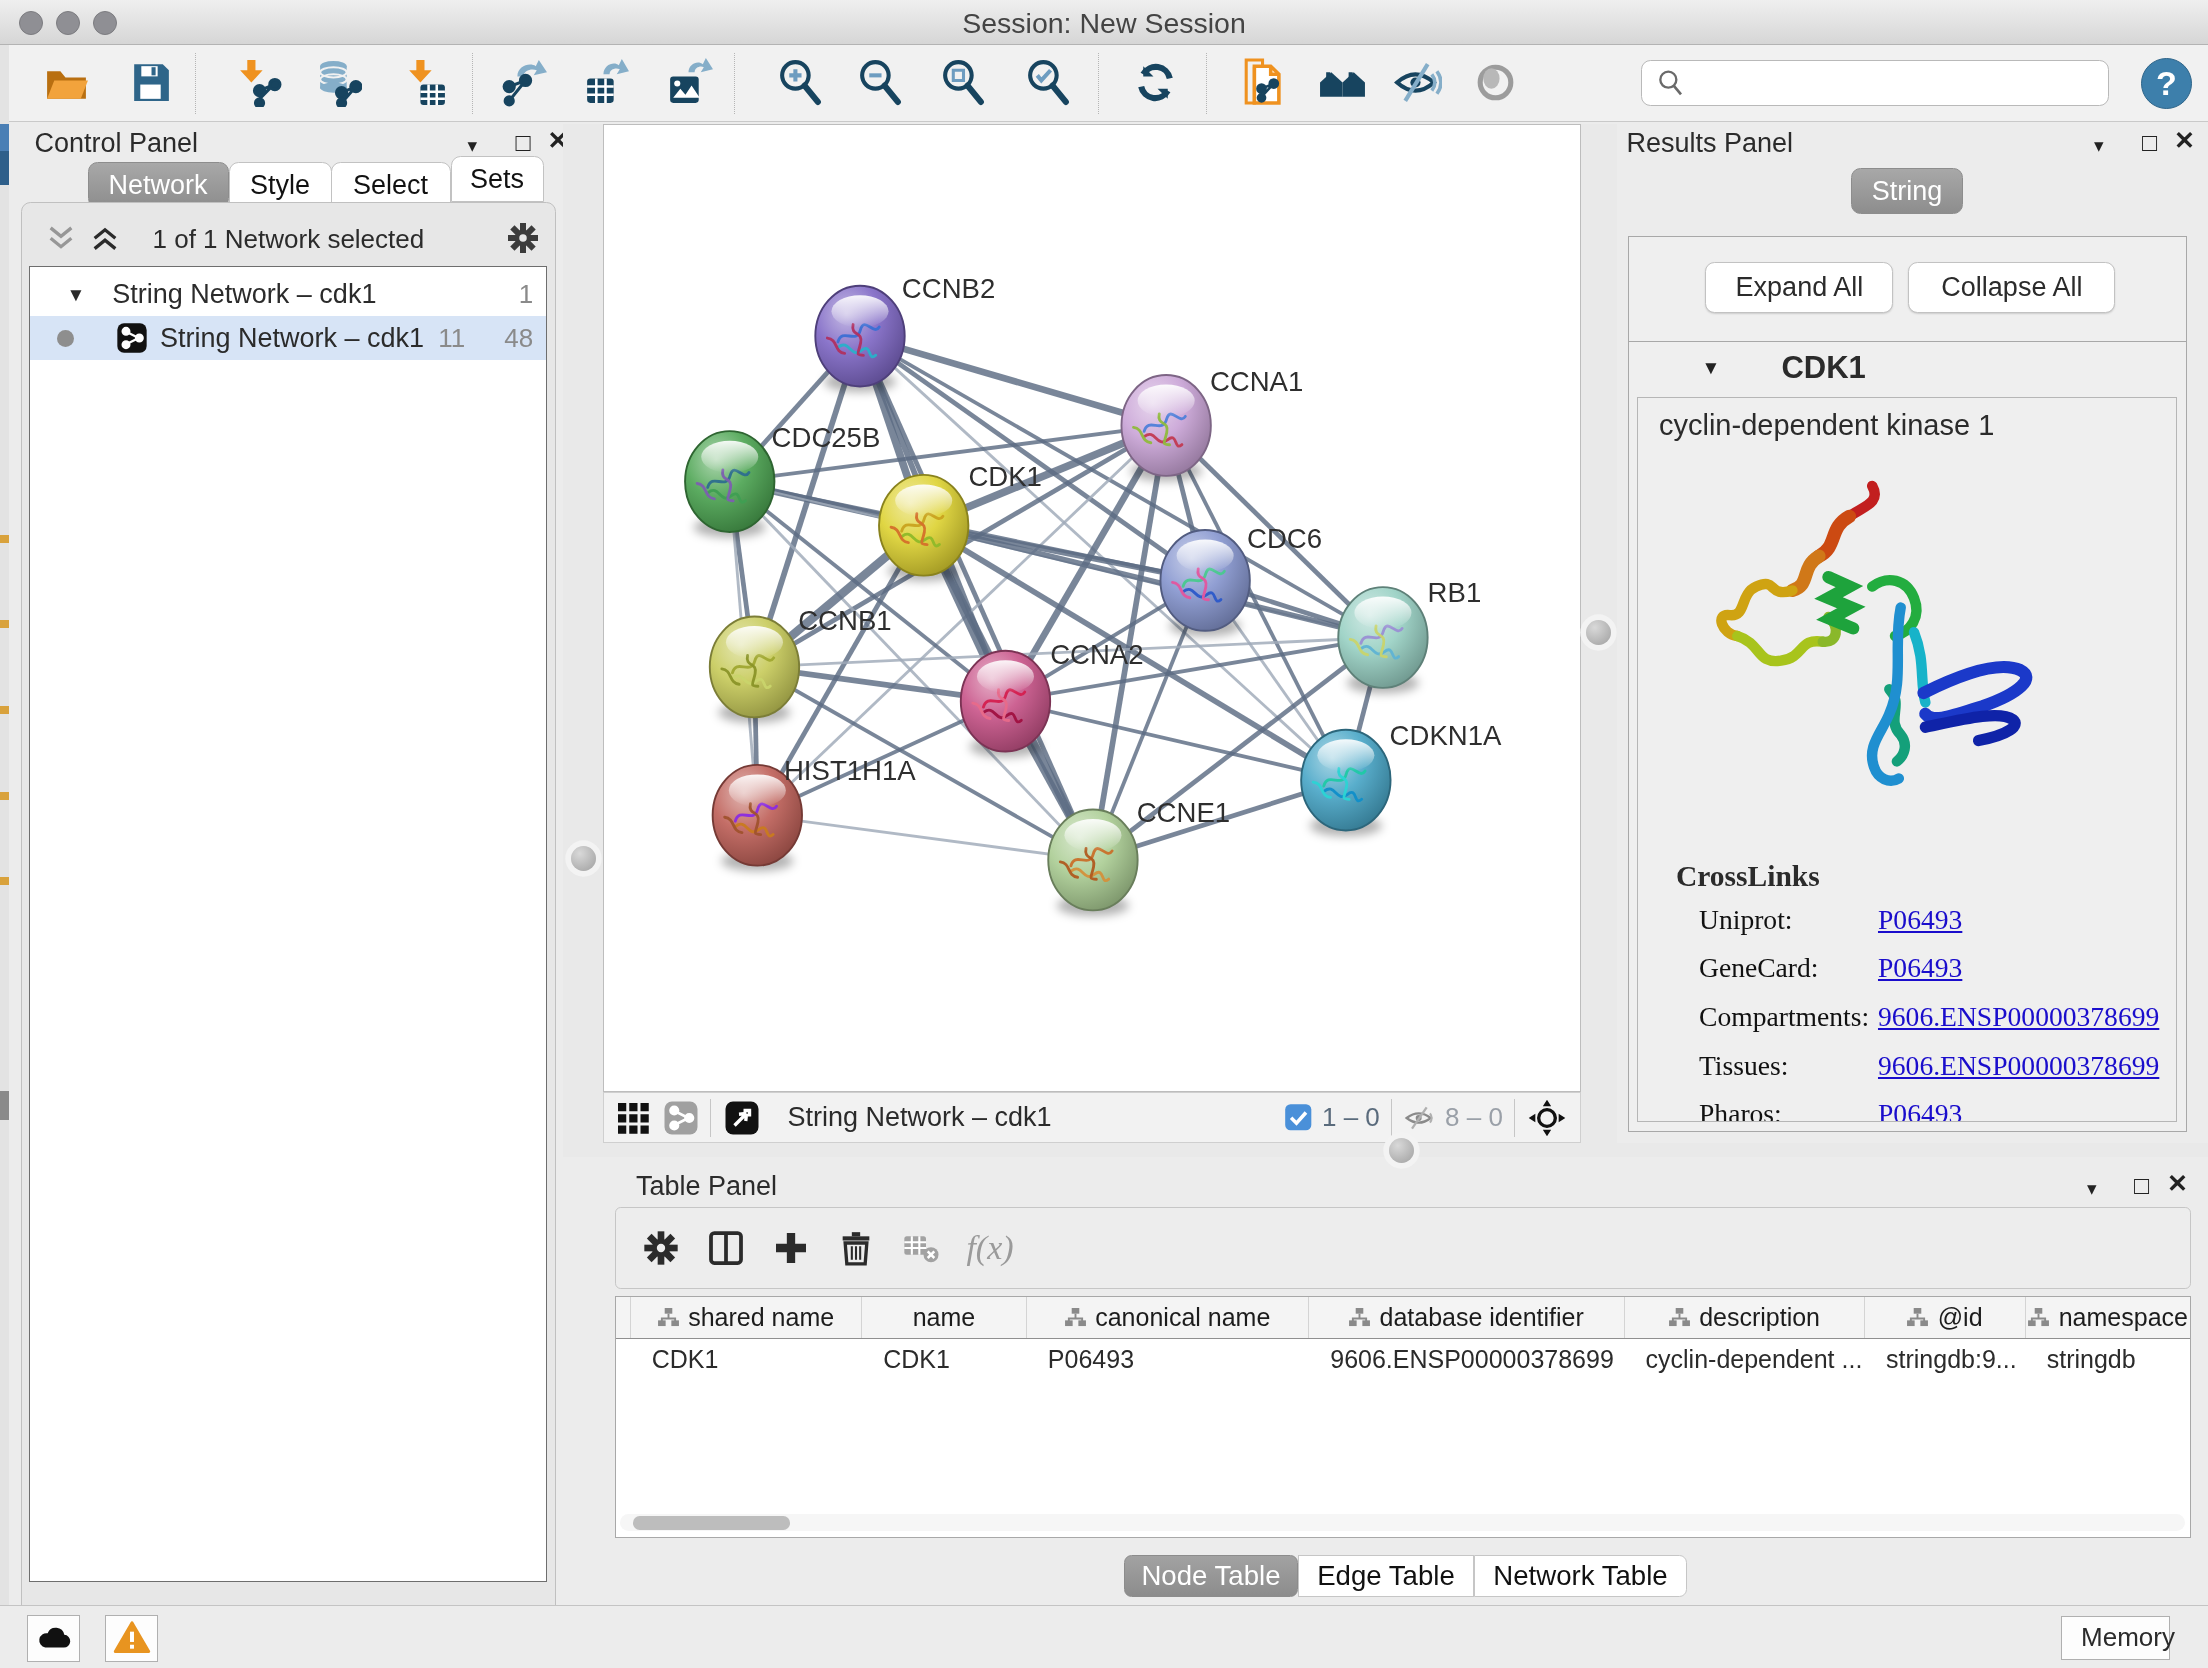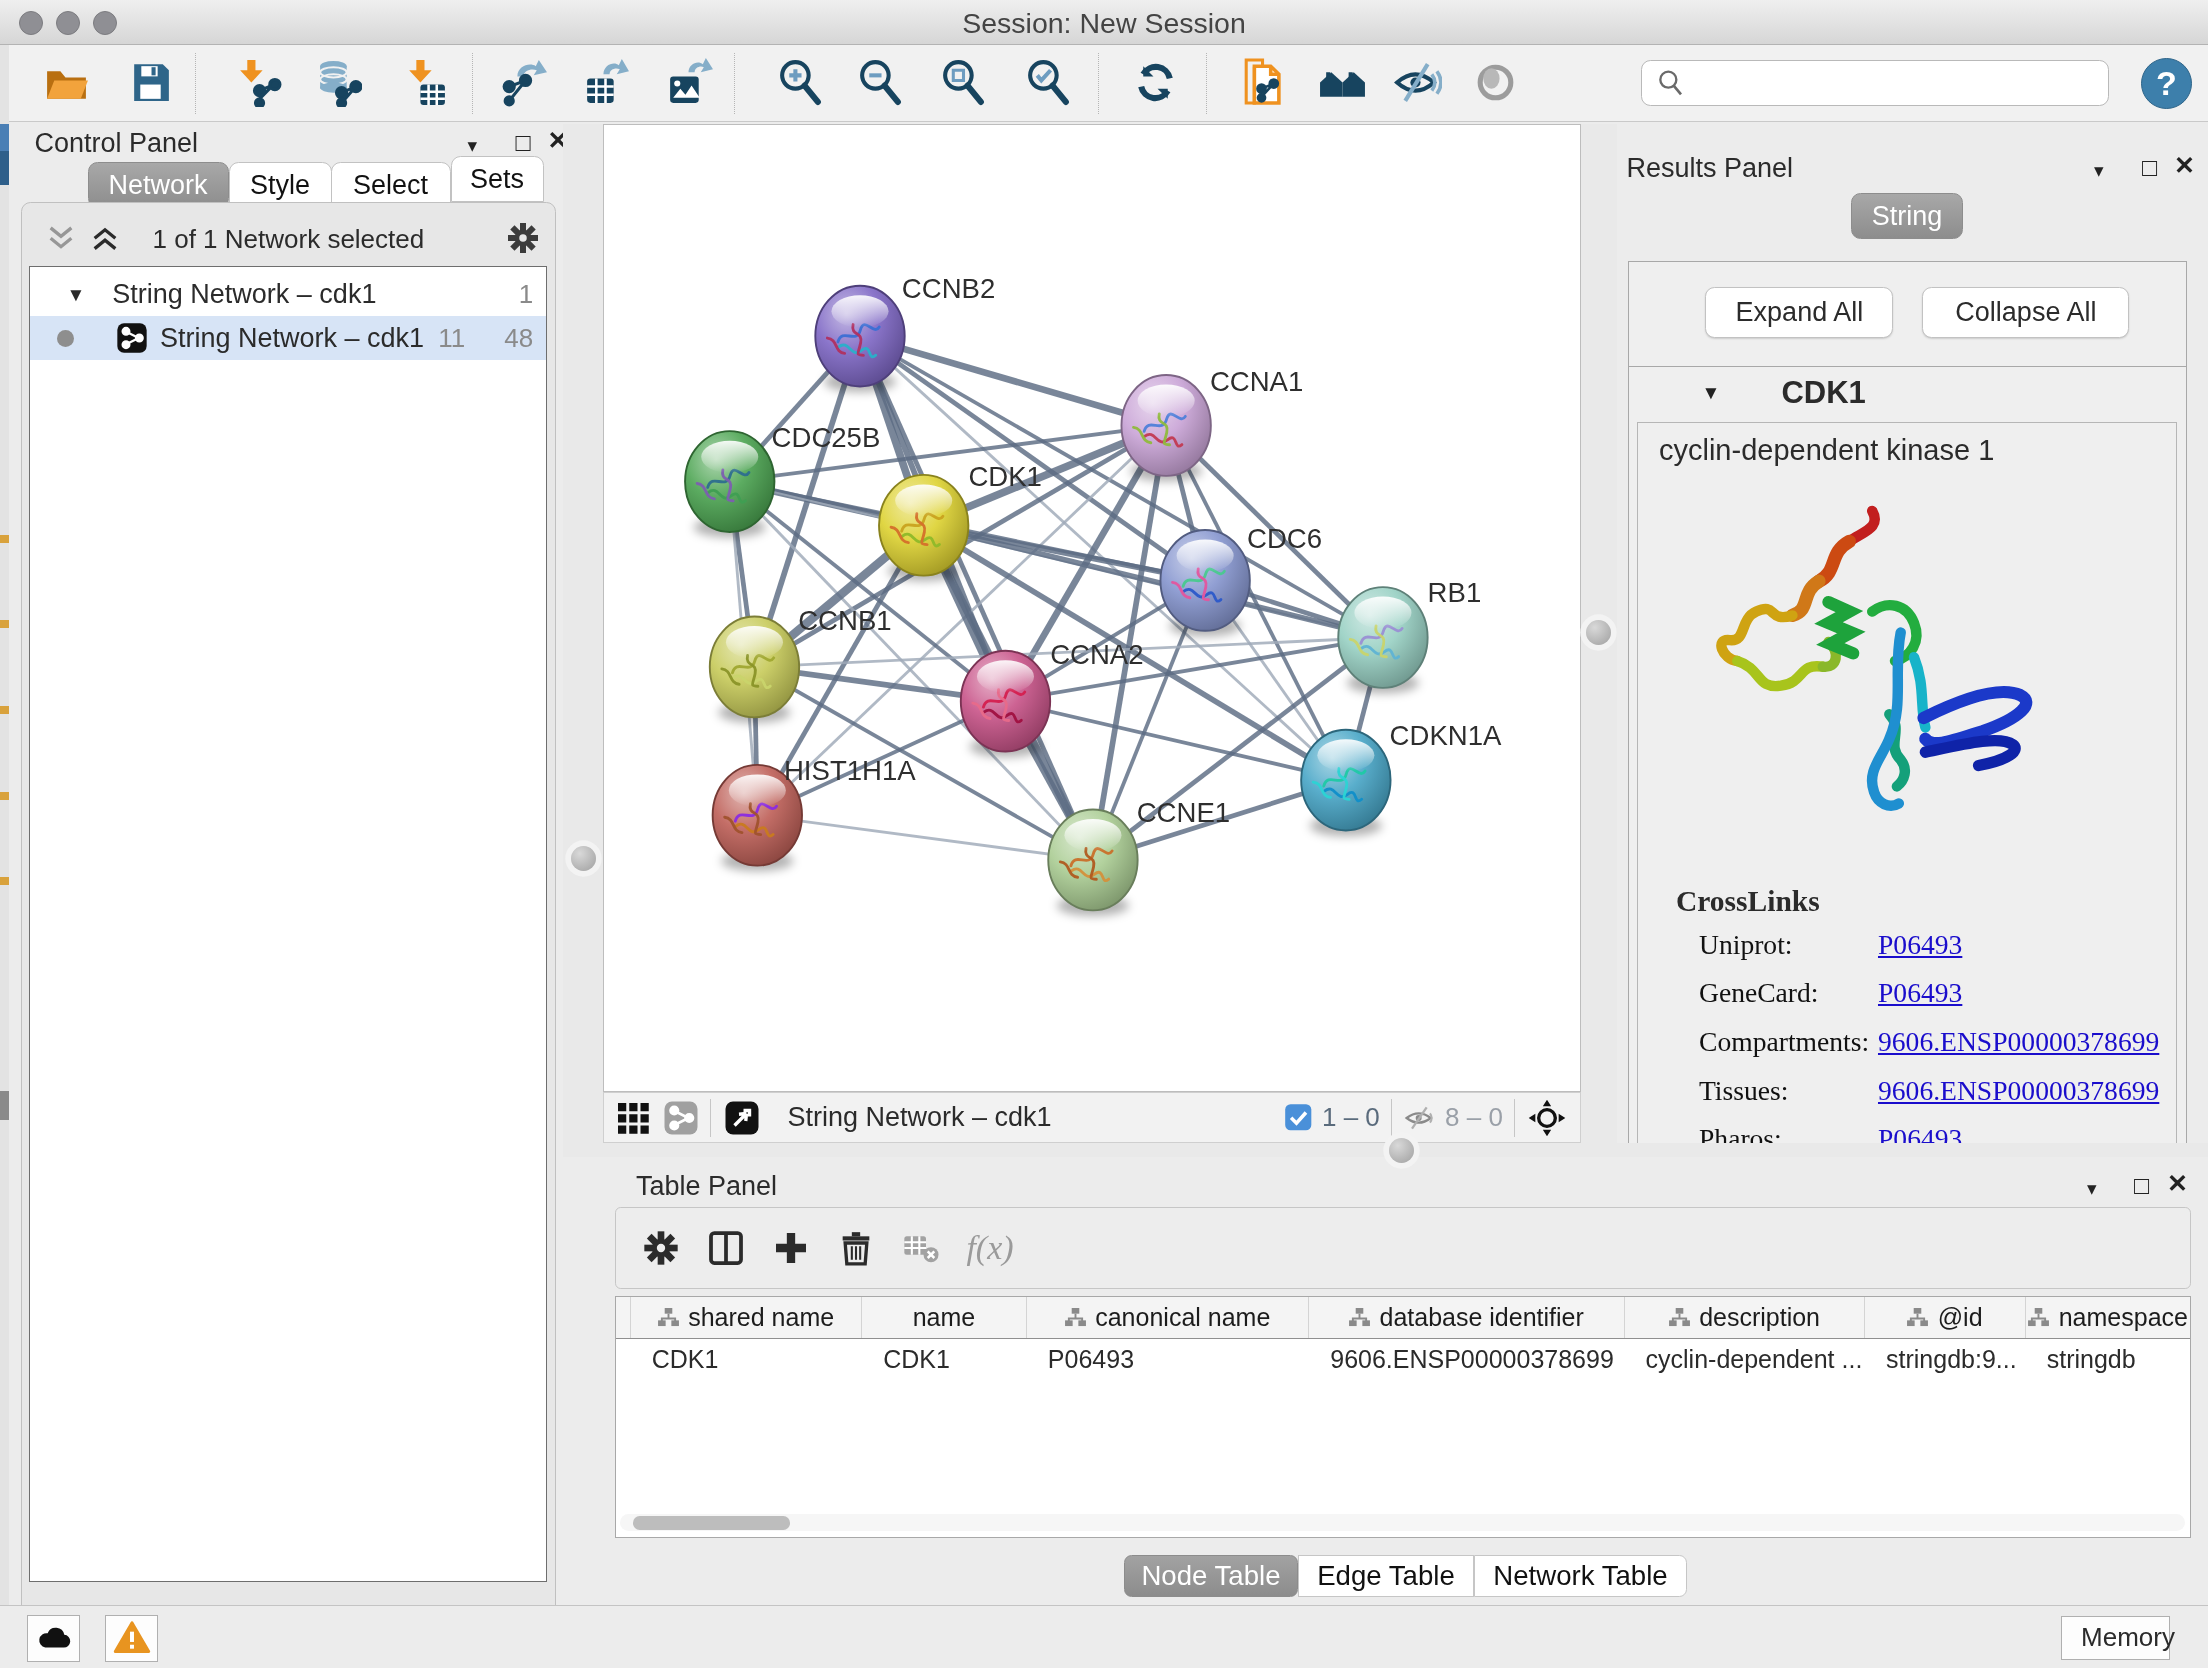--- a/index.html
+++ b/index.html
@@ -40,21 +40,21 @@
   #network-view{left:603px;top:124px;width:978px;height:968px;background:#fff;border:1px solid #bdbdbd;box-sizing:border-box;}
   #net-toolbar{left:603px;top:1092px;width:978px;height:51px;background:#f2f2f2;border:1px solid #cfcfcf;box-sizing:border-box;
                display:flex;align-items:center;}
   .nt-ico{margin-left:11.4px;}
   .nt-div{width:0;height:38px;border-left:1px solid #c6c6c6;margin:0 11.4px;}
   
   .divider{background:#e9e9e9;}
   .knob{position:absolute;width:25px;height:25px;border-radius:50%;
         background:radial-gradient(circle at 35% 30%,#d9d9d9,#9f9f9f);box-shadow:0 0 0 5.7px #f3f3f3;}
   
-  #results-panel{left:1617px;top:124px;width:592px;height:1020px;margin-top:25px;}
+  #results-panel{left:1617px;top:124px;width:592px;height:1020px;}
   #rp-box1{position:absolute;left:11.4px;top:112px;width:557px;height:105px;background:#efefef;border:1px solid #a8a8a8;}
   .rp-btn{position:absolute;top:25px;height:49px;background:#fff;border:1px solid #c2c2c2;border-radius:9.5px;
           font-size:27px;display:flex;align-items:center;justify-content:center;box-shadow:0 1px 1.9px rgba(0,0,0,.15);}
   #rp-box2{position:absolute;left:11.4px;top:217px;width:557px;height:789px;background:#efefef;border:1px solid #a8a8a8;}
   #rp-inner{position:absolute;left:7.6px;top:55px;width:538px;height:723px;background:#efefef;border:1px solid #b6b6b6;overflow:hidden;}
   .xl-row{position:absolute;left:61px;font-family:"Liberation Serif",serif;font-size:27.6px;color:#111;}
   .xl-val{position:absolute;left:240px;font-family:"Liberation Serif",serif;font-size:27.6px;}
   .xl-val a{color:#1a0dcc;text-decoration:underline;}
   
   #table-panel{left:603px;top:1158px;width:1605px;height:448px;}
@@ -601,21 +601,21 @@
 
   <div id="results-panel" class="abs">
     <span class="panel-title abs" style="left:9.5px;top:3.8px">Results Panel</span>
     <span class="pan-ctl tri" style="left:477px;top:9.5px">▾</span>
     <span class="pan-ctl" style="left:525px;top:3.8px">□</span>
     <span class="pan-ctl" style="left:557px;top:1.9px;font-weight:bold">✕</span>
     <div class="tab sel" style="left:234px;top:44px;width:110px">String</div>
 
     <div id="rp-box1">
       <div class="rp-btn" style="left:76px;width:186px">Expand All</div>
-      <div class="rp-btn" style="left:293px;width:205px">Collapse All</div>
+      <div class="rp-btn" style="left:279px;width:205px">Collapse All</div>
     </div>
 
     <div id="rp-box2">
       <span class="abs tri" style="left:72px;top:15px">▼</span>
       <span class="abs" style="left:152px;top:7.6px;font-size:31px;font-weight:bold">CDK1</span>
       <div id="rp-inner">
         <span class="abs" style="left:21px;top:11.4px;font-size:29px">cyclin-dependent kinase 1</span>
 
         <svg class="abs" style="left:48px;top:67px" width="380" height="361" viewBox="0 0 400 380">
           <g fill="none" stroke-linecap="round" stroke-width="11">

